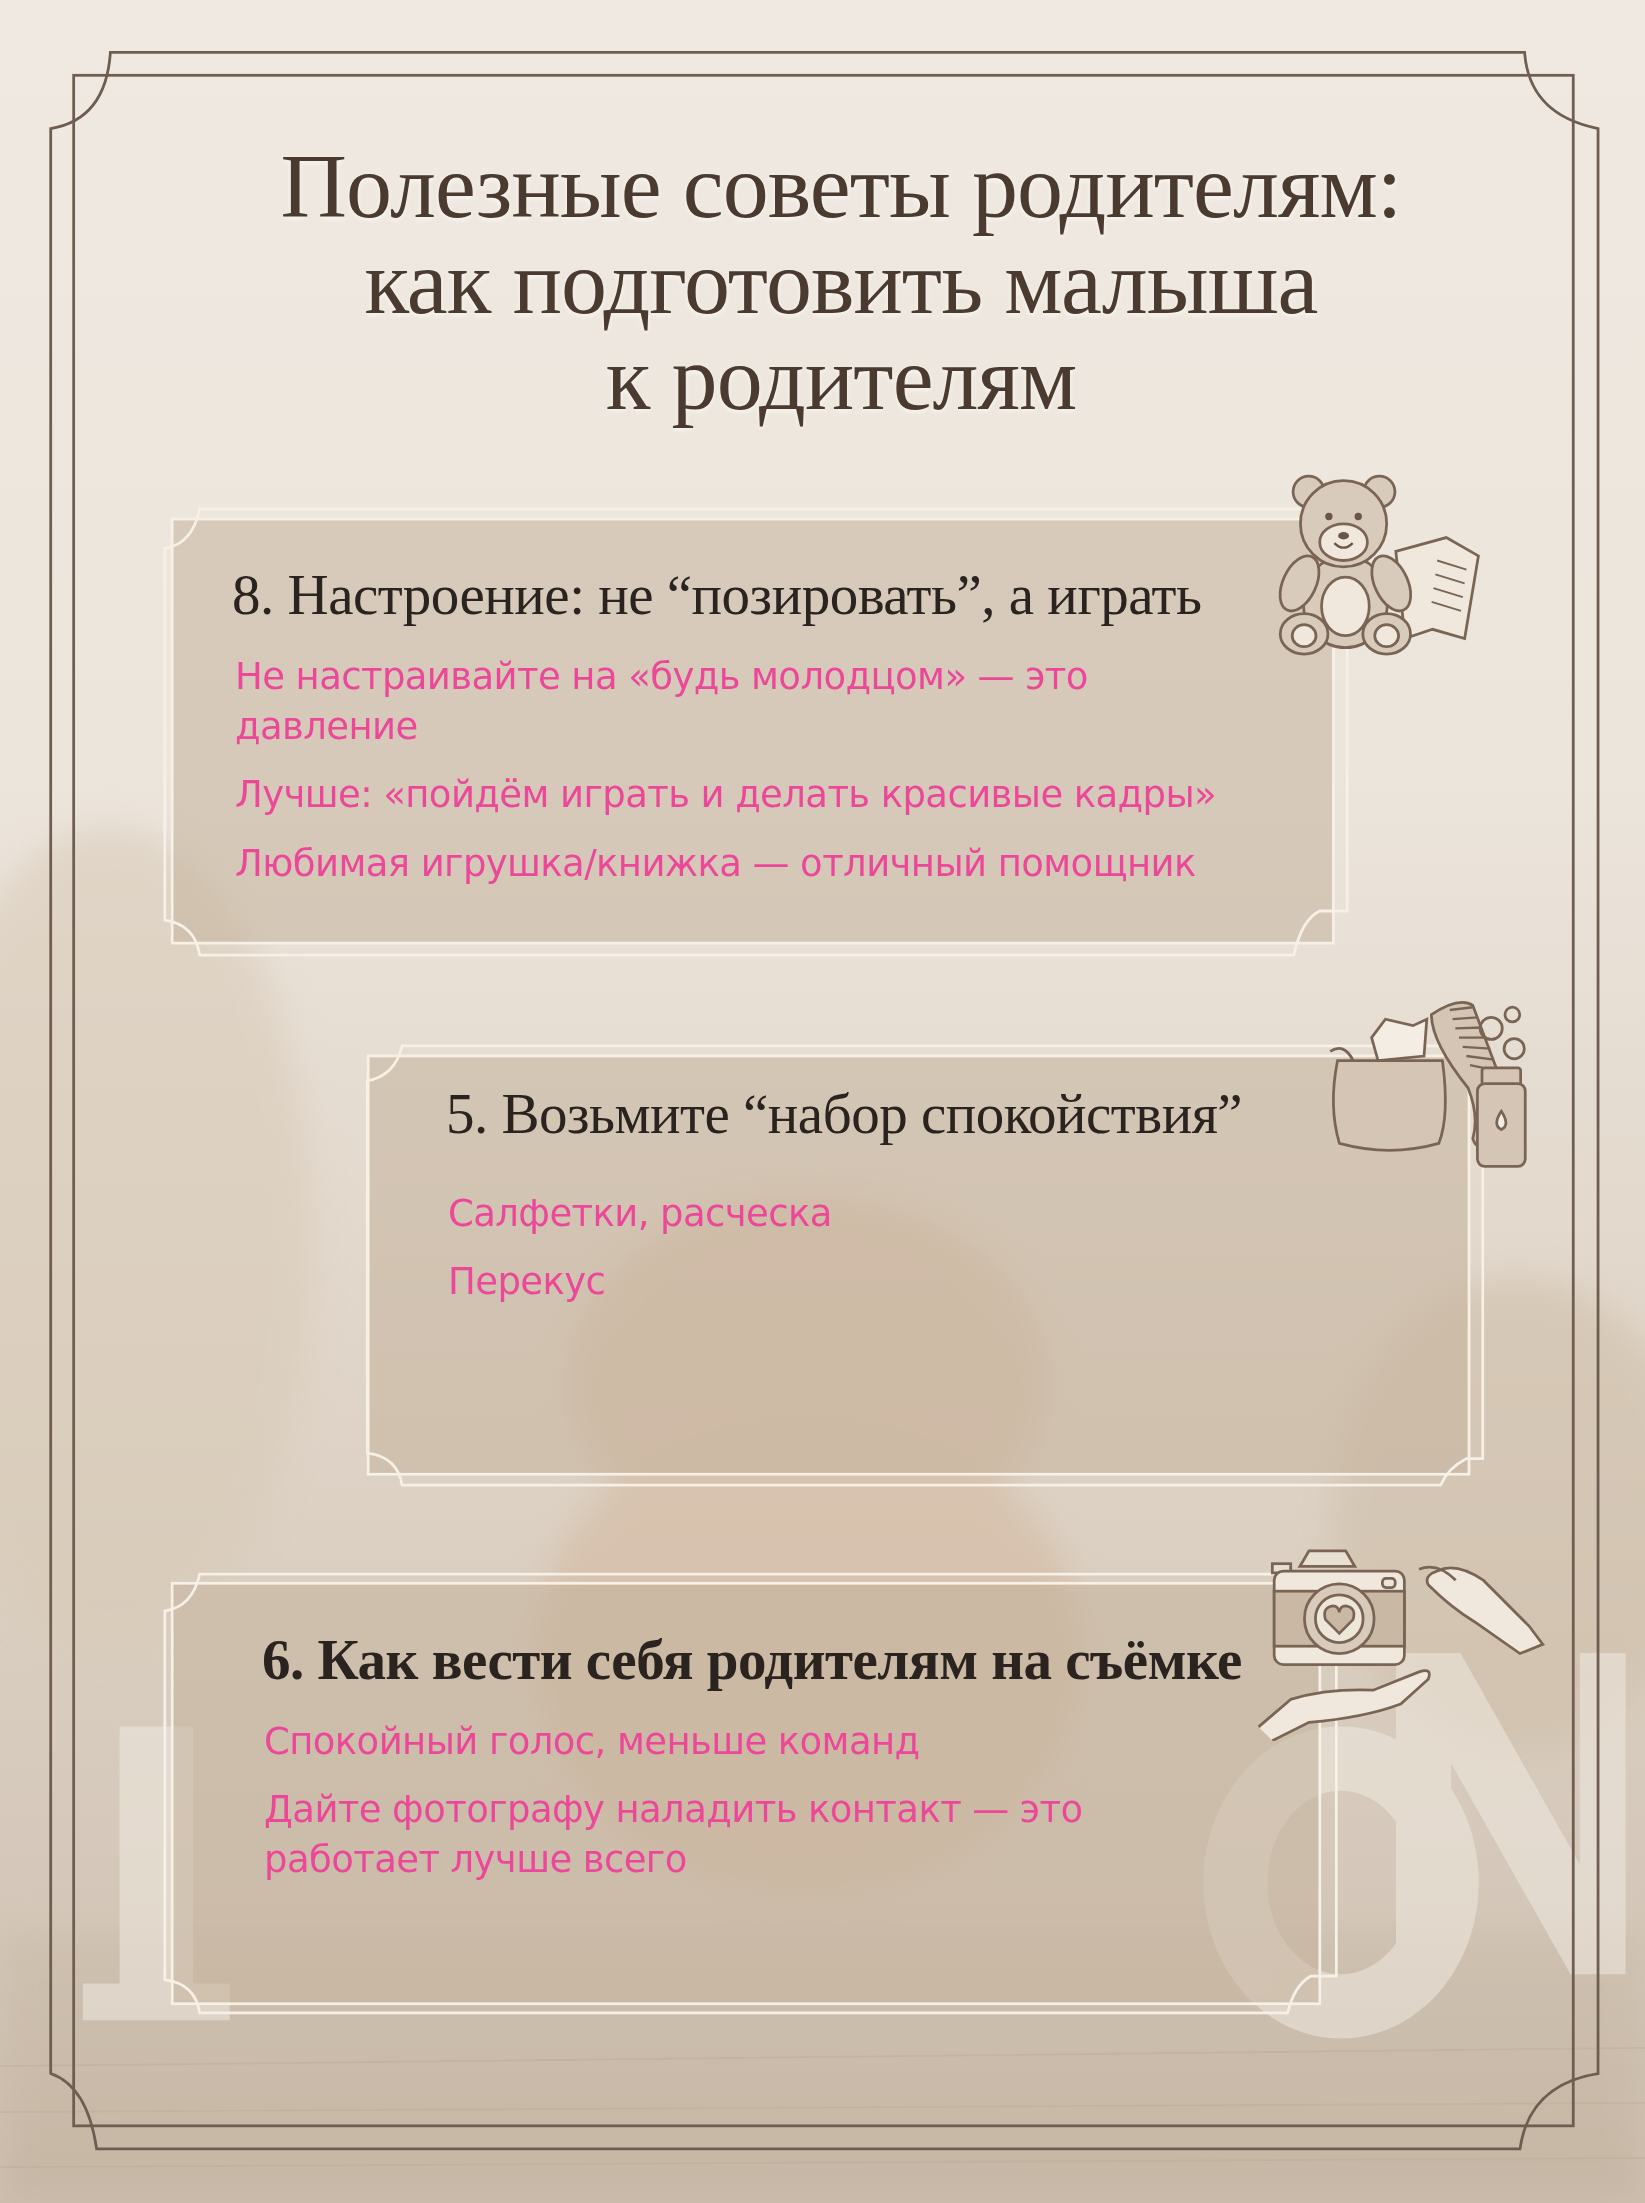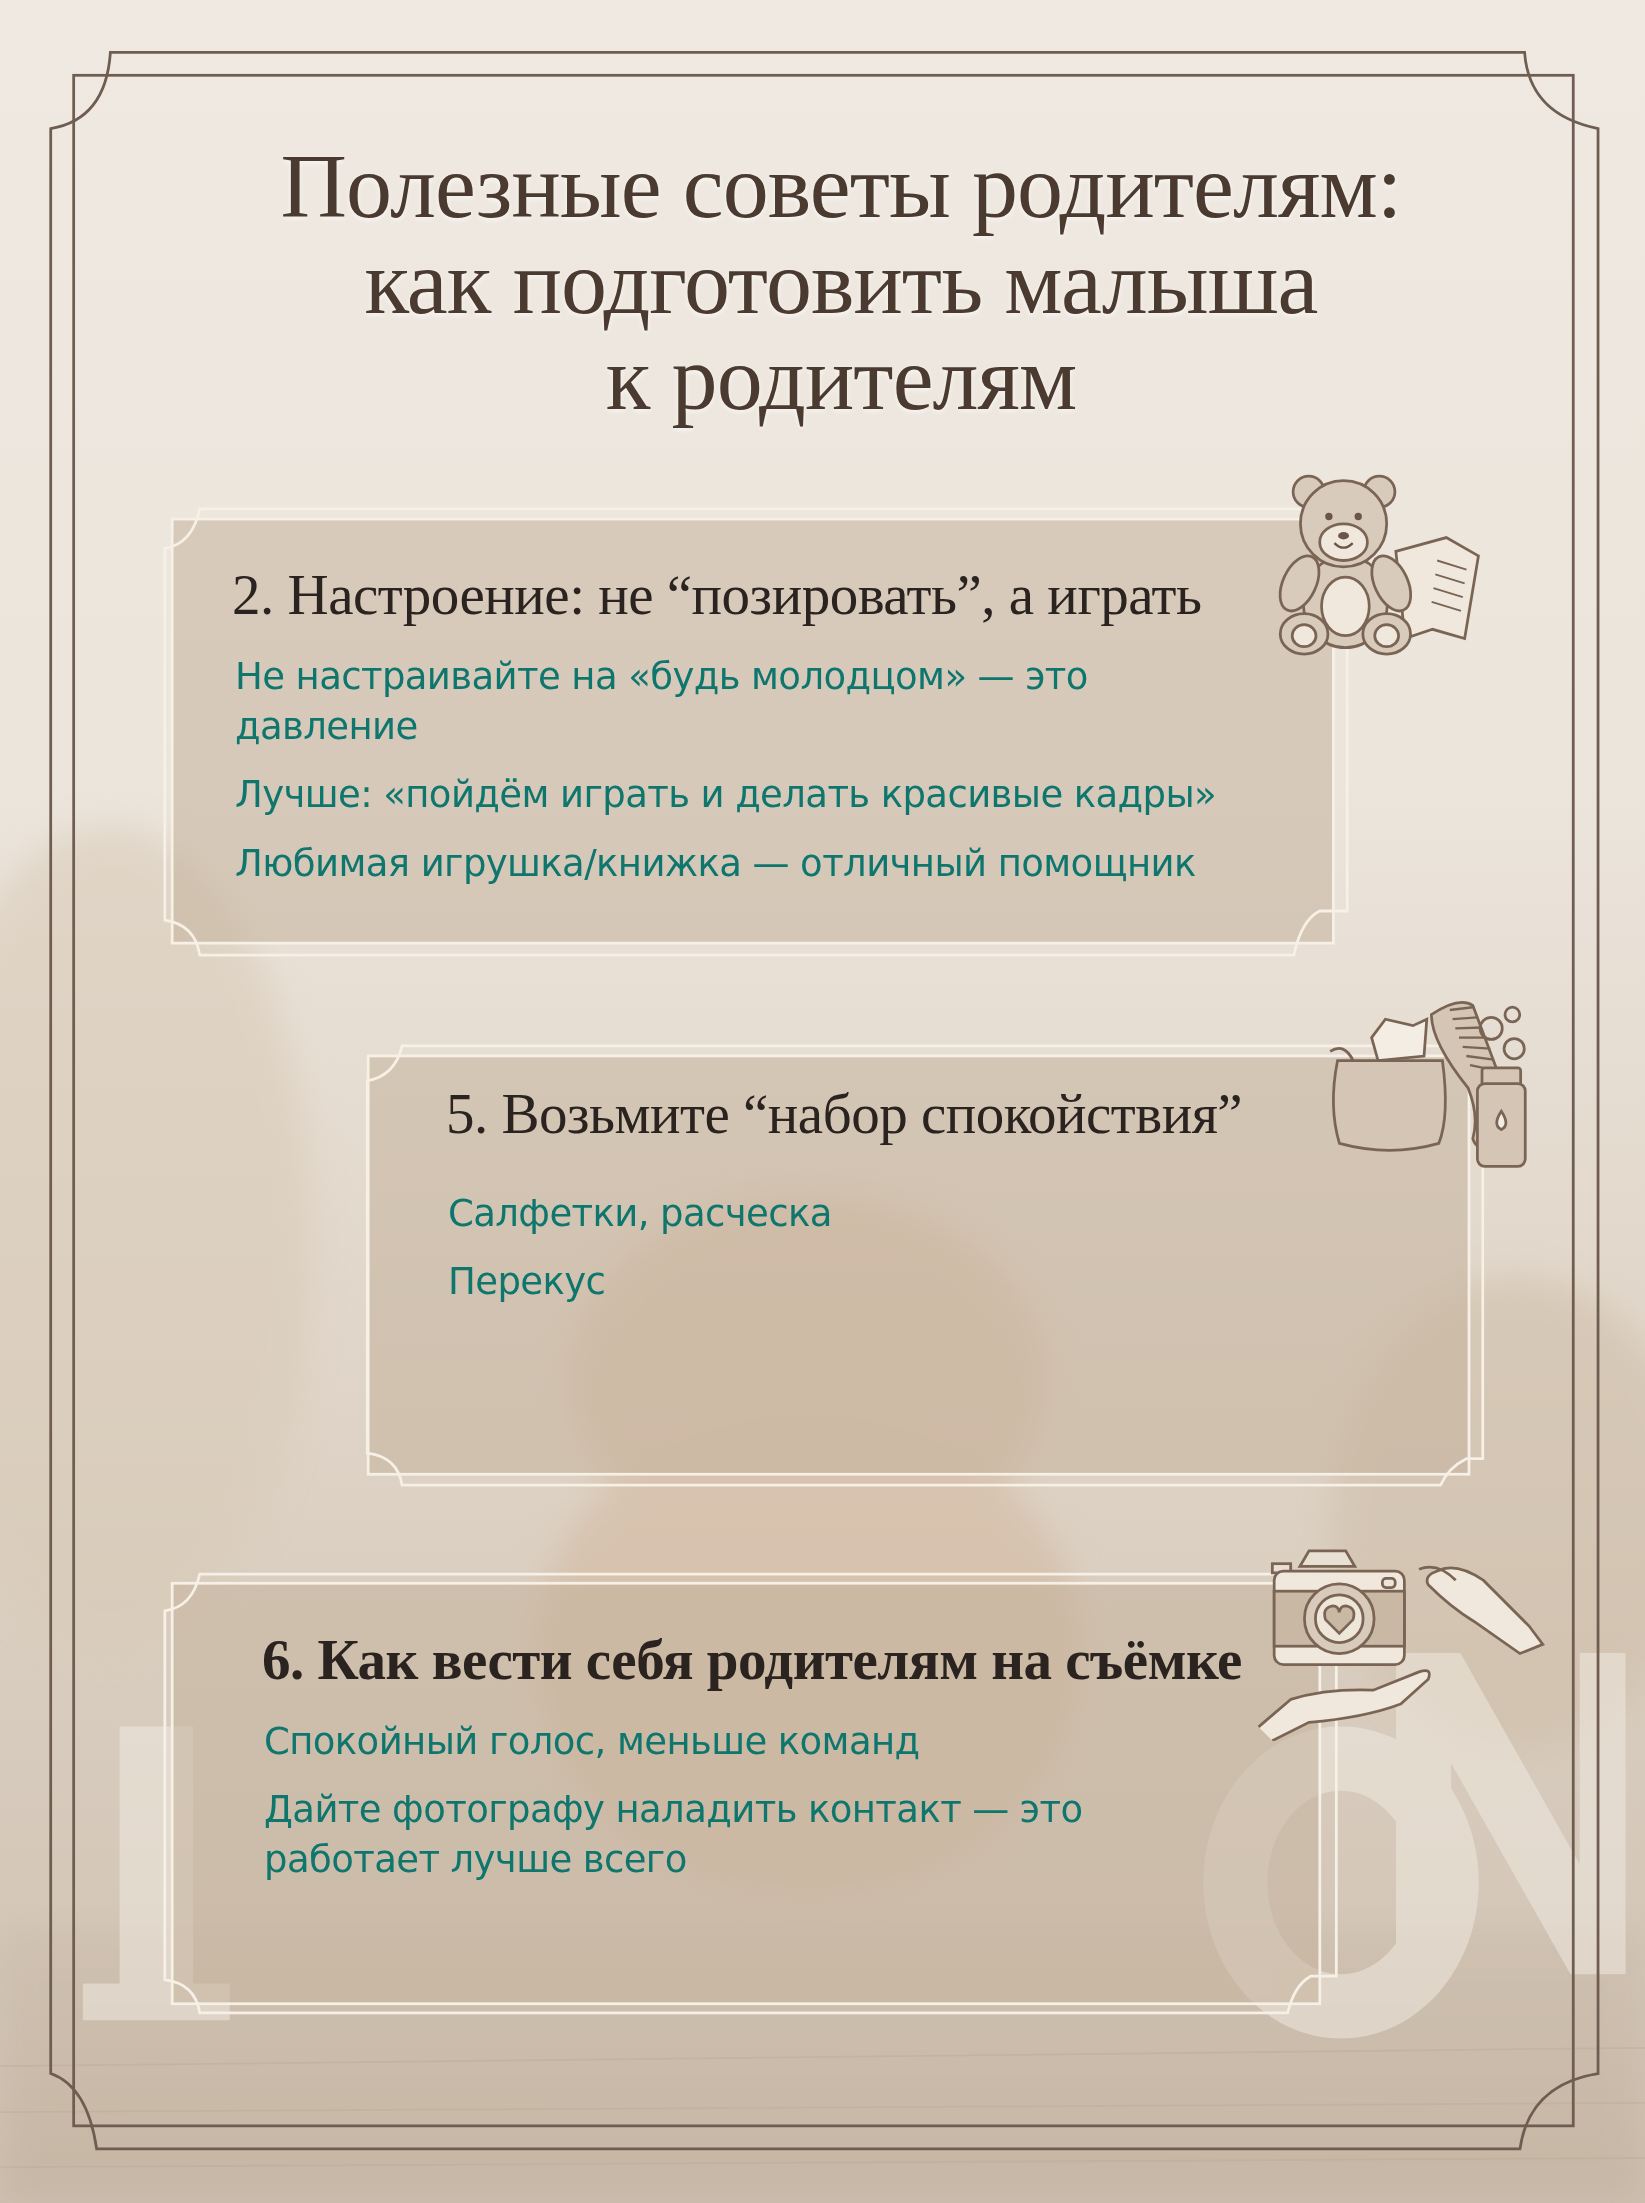--- a/index.html
+++ b/index.html
@@ -12,21 +12,21 @@
     font-family:"Liberation Serif","DejaVu Serif",serif;color:#4a3a2f;
     font-size:92px;line-height:96px;letter-spacing:-0.9px;
     text-shadow:0 1.8px 5.5px rgba(255,255,255,.7);margin-left:18px;}
   .title div{white-space:nowrap;}
   .card{position:absolute;}
   .card svg.frame{position:absolute;left:0;top:0;overflow:visible;}
   .card .fill{position:absolute;background:rgba(196,178,157,.55);}
   .card h2{position:absolute;margin:0;font-family:"Liberation Serif","DejaVu Serif",serif;
     font-weight:normal;font-size:57px;color:#2a2320;white-space:nowrap;letter-spacing:-0.5px;}
   .card ul{position:absolute;margin:0;padding:0;list-style:none;
-    font-family:"DejaVu Sans","Liberation Sans",sans-serif;font-size:37px;color:#0f766e;
+    font-family:"DejaVu Sans","Liberation Sans",sans-serif;font-size:37px;color:#ec4899;
     letter-spacing:-0.6px;}
   .card li{margin-bottom:18.4px;line-height:50px;}
   .icon{position:absolute;}
 </style>
 </head>
 <body>
 
 <svg class="bg-photo" viewBox="0 0 1792 2399">
   <defs>
     <filter id="blur" x="-20%" y="-20%" width="140%" height="140%">
@@ -71,21 +71,21 @@
 </div>
 
 <div class="card" style="left:163px;top:507px;width:1186px;height:450px;">
   <div class="fill" style="left:9.2px;top:12px;width:1162px;height:424px;"></div>
   <svg class="frame" width="1186" height="450" viewBox="0 0 1292 490">
     <g fill="none" stroke="#f6f0e6" stroke-width="3">
       <rect x="10" y="13" width="1265" height="462"></rect>
       <path d="M40 2 H1290 V440 H1260 Q1240 450 1232 488 H40 Q35 455 2 450 V45 Q32 40 40 2 Z"></path>
     </g>
   </svg>
-  <h2 style="left:69px;top:55px;">2. Настроение: не “позировать”, а играть</h2>
+  <h2 style="left:69px;top:55px;">8. Настроение: не “позировать”, а играть</h2>
   <ul style="left:72px;top:145px;width:992px;">
     <li style="width:900px;line-height:50px;">Не настраивайте на «будь молодцом» — это давление</li>
     <li>Лучше: «пойдём играть и делать красивые кадры»</li>
     <li>Любимая игрушка/книжка — отличный помощник</li>
   </ul>
 </div>
 <svg class="icon" style="left:1272px;top:464px;" width="211" height="193" viewBox="0 0 230 210">
   <g stroke="#7a6555" stroke-width="3" fill="#d9cbbb">
     <path d="M135 95 L190 80 L225 100 L210 190 L175 180 L145 190 Z" fill="#f0e8dc"></path>
     <g stroke-width="2">

